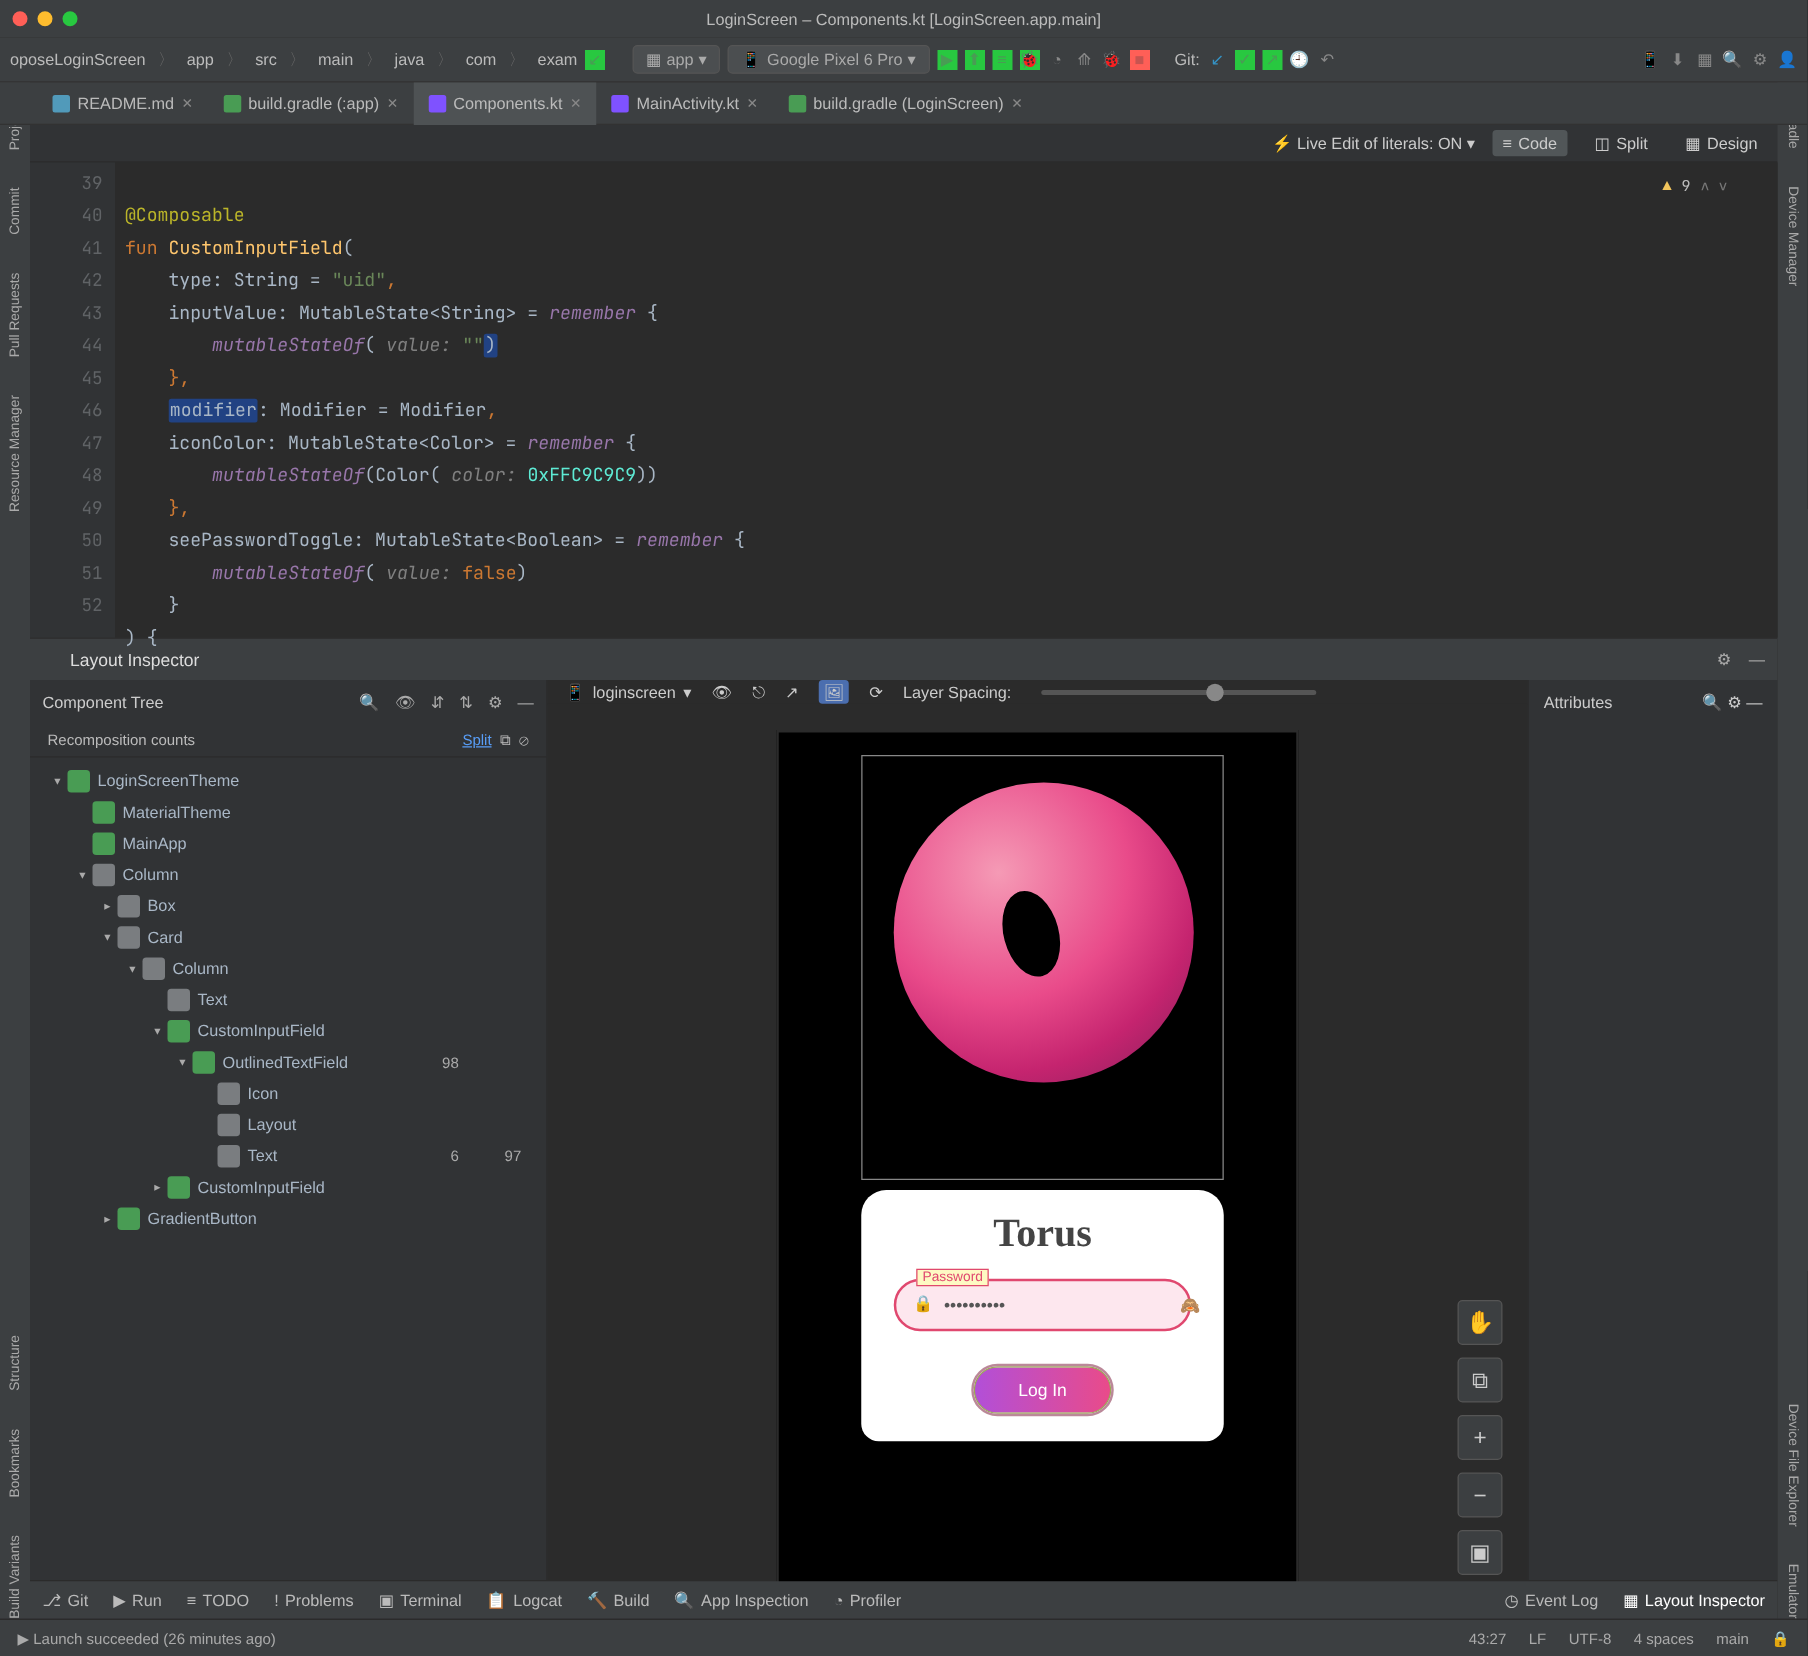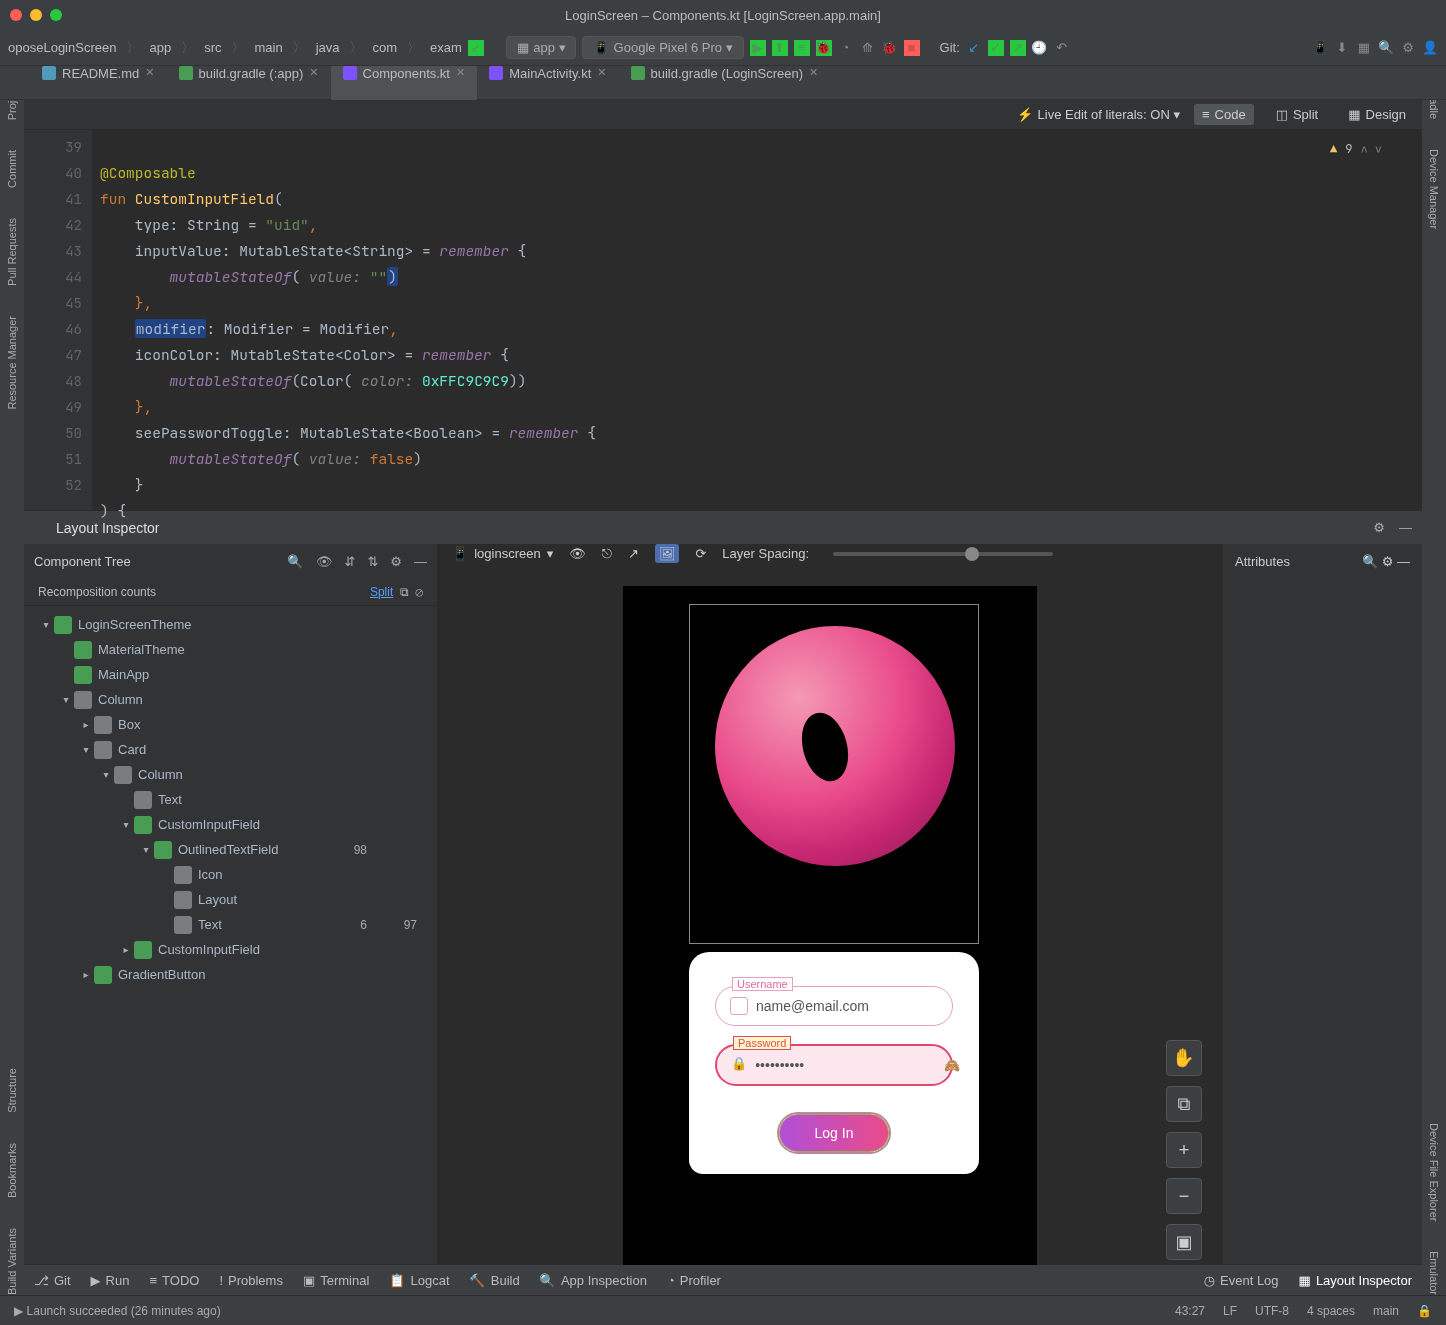--- a/index.html
+++ b/index.html
@@ -21,21 +21,21 @@
 .tb-ic.green{color:#499c54}.tb-ic.blue{color:#3592c4}.tb-ic.red{color:#c75450}
 
 
 .lstripe, .rstripe { position:absolute; top:66px; bottom:30px; width:24px; background:#3c3f41; display:flex; flex-direction:column; align-items:center; gap:30px; padding-top:20px; }
 .lstripe{left:0} .rstripe{right:0}
 .vtxt{writing-mode:vertical-rl; transform:rotate(180deg); font-size:11px; color:#aaa; cursor:pointer; white-space:nowrap;}
 .rstripe .vtxt{transform:none;}
 
 
 .etabs{height:34px;background:#3c3f41;display:flex;align-items:center;padding-left:30px;border-bottom:1px solid #323232; position:relative;}
-.etab{padding:0 12px;height:34px;display:flex;gap:6px;color:#bbb;font-size:13px;cursor:pointer;}
+.etab{padding:0 12px;height:34px;display:flex;align-items:center;gap:6px;color:#bbb;font-size:13px;cursor:pointer;}
 .etab.active{background:#4e5254;}
 .etab .x{color:#888;font-size:11px;}
 .fi{width:14px;height:14px;display:inline-block;}
 .fi.md{background:#519aba;border-radius:2px}.fi.gr{background:#499c54;border-radius:2px}.fi.kt{background:#7f52ff;border-radius:2px}
 
 
 .viewbar{height:30px;background:#313335;display:flex;align-items:center;justify-content:flex-end;padding-right:32px;gap:14px;border-bottom:1px solid #2b2b2b;}
 .viewbtn{color:#ccc;font-size:13px;display:flex;align-items:center;gap:5px;cursor:pointer;padding:3px 8px;border-radius:3px;}
 .viewbtn.sel{background:#515658}
 
@@ -369,25 +369,21 @@
         </div>
     </div>
     <div class="li-canvas">
       <div class="phone">
         <div class="ph-frame"></div>
         <div class="torus">
             <div class="big"></div>
             <div class="hole"></div>
           </div>
         <div class="card">
-          <div class="field">
-            <span class="lab">Username</span>
-            <span class="ico-sm"></span>
-            <input value="name@email.com" style="">
-          </div>
+          <h1>Torus</h1>
           <div class="field pw">
             <span class="lab">Password</span>
             <span class="ico-sm lock">🔒</span>
             <input value="••••••••••" style="">
             <span style="color:#c35">🙈</span>
           </div>
           <button class="login-btn">Log In</button>
         </div>
       </div>
       <div class="canvas-toolbar">

